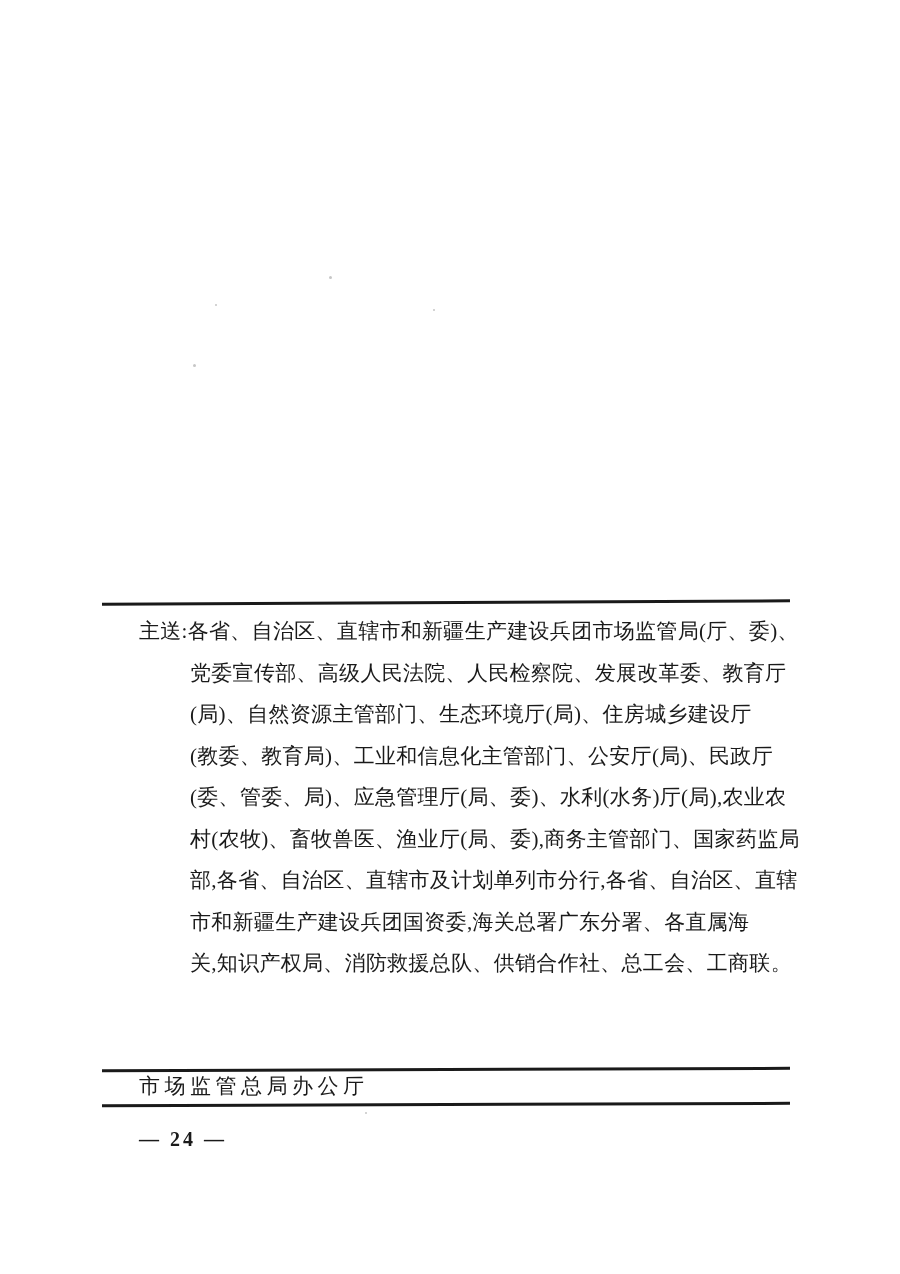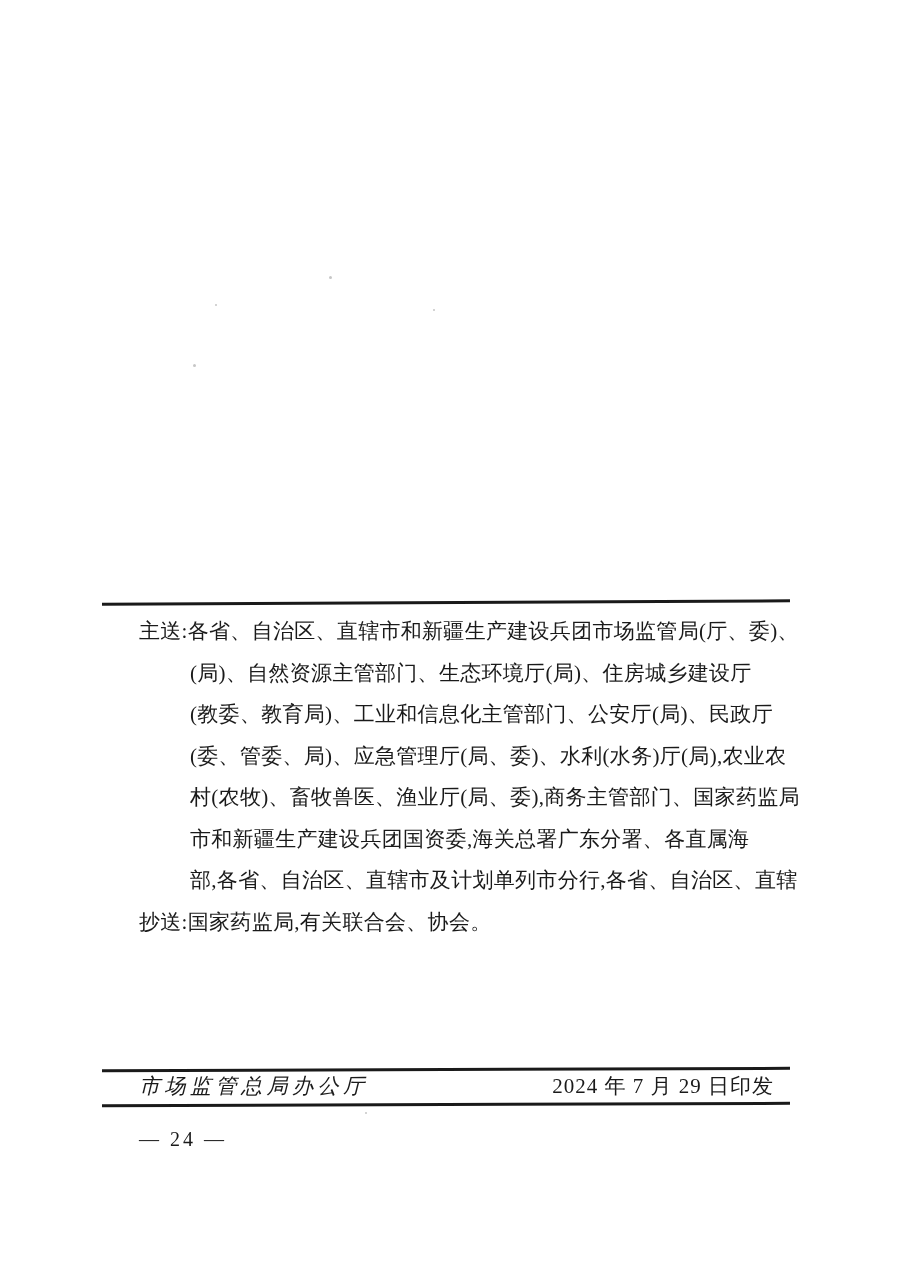--- a/index.html
+++ b/index.html
@@ -42,30 +42,31 @@
     left: 139px;
     width: 651px;
     top: 1071px;
     height: 30px;
     display: flex;
     justify-content: space-between;
     align-items: center;
     font-size: 21px;
     white-space: nowrap;
   }
-  .issuing-office { letter-spacing: 4.5px; font-style: italic; }
+  .issuing-office { letter-spacing: 4.5px; }
   .print-date { letter-spacing: 1px; margin-right: 16px; }
 
   .page-number {
     position: absolute;
     left: 139px;
     top: 1128px;
     font-size: 20px;
     letter-spacing: 3px;
     white-space: nowrap;
+    font-weight: bold;
   }
 
   
   .speck {
     position: absolute;
     width: 3px;
     height: 3px;
     border-radius: 50%;
     background: #c6c6c6;
   }
@@ -85,42 +86,42 @@
   <div class="speck s3"></div>
   <div class="speck s4"></div>
   <div class="speck s5"></div>
 
   <div class="rule rule-top"></div>
 
   <div class="recipients">
     <div class="r-line"><span class="r-label">主送:</span><span>各省、自治区、直辖市和新疆生产建设兵团市场监管局(厅、委)、</span></div>
     <div>
 
+        <div class="r-line cont"><span>党委宣传部、高级人民法院、人民检察院、发展改革委、教育厅</span></div>
 
         <div class="r-line cont"><span>(局)、自然资源主管部门、生态环境厅(局)、住房城乡建设厅</span></div>
 
         <div class="r-line cont"><span>(教委、教育局)、工业和信息化主管部门、公安厅(局)、民政厅</span></div>
 
         <div class="r-line cont"><span>(委、管委、局)、应急管理厅(局、委)、水利(水务)厅(局),农业农</span></div>
 
         <div class="r-line cont"><span>村(农牧)、畜牧兽医、渔业厅(局、委),商务主管部门、国家药监局</span></div>
 
 
+        <div class="r-line cont"><span>部,各省、自治区、直辖市及计划单列市分行,各省、自治区、直辖</span></div>
+
         <div class="r-line cont"><span>市和新疆生产建设兵团国资委,海关总署广东分署、各直属海</span></div>
 
-        <div class="r-line cont"><span>部,各省、自治区、直辖市及计划单列市分行,各省、自治区、直辖</span></div>
-
+        <div class="r-line cont"><span>关,知识产权局、消防救援总队、供销合作社、总工会、工商联。</span></div>
       </div>
-    <div class="r-line"><span class="r-label">抄送:</span><span>国家药监局,有关联合会、协会。</span></div>
   </div>
 
   <div class="rule rule-mid"></div>
 
   <div class="footer-row">
     <span class="issuing-office">市场监管总局办公厅</span>
-    <span class="print-date">2024 年 7 月 29 日印发</span>
   </div>
 
   <div class="rule rule-bottom"></div>
 
   <div class="page-number">— 24 —</div>
 
 </div>
 
 </body></html>

